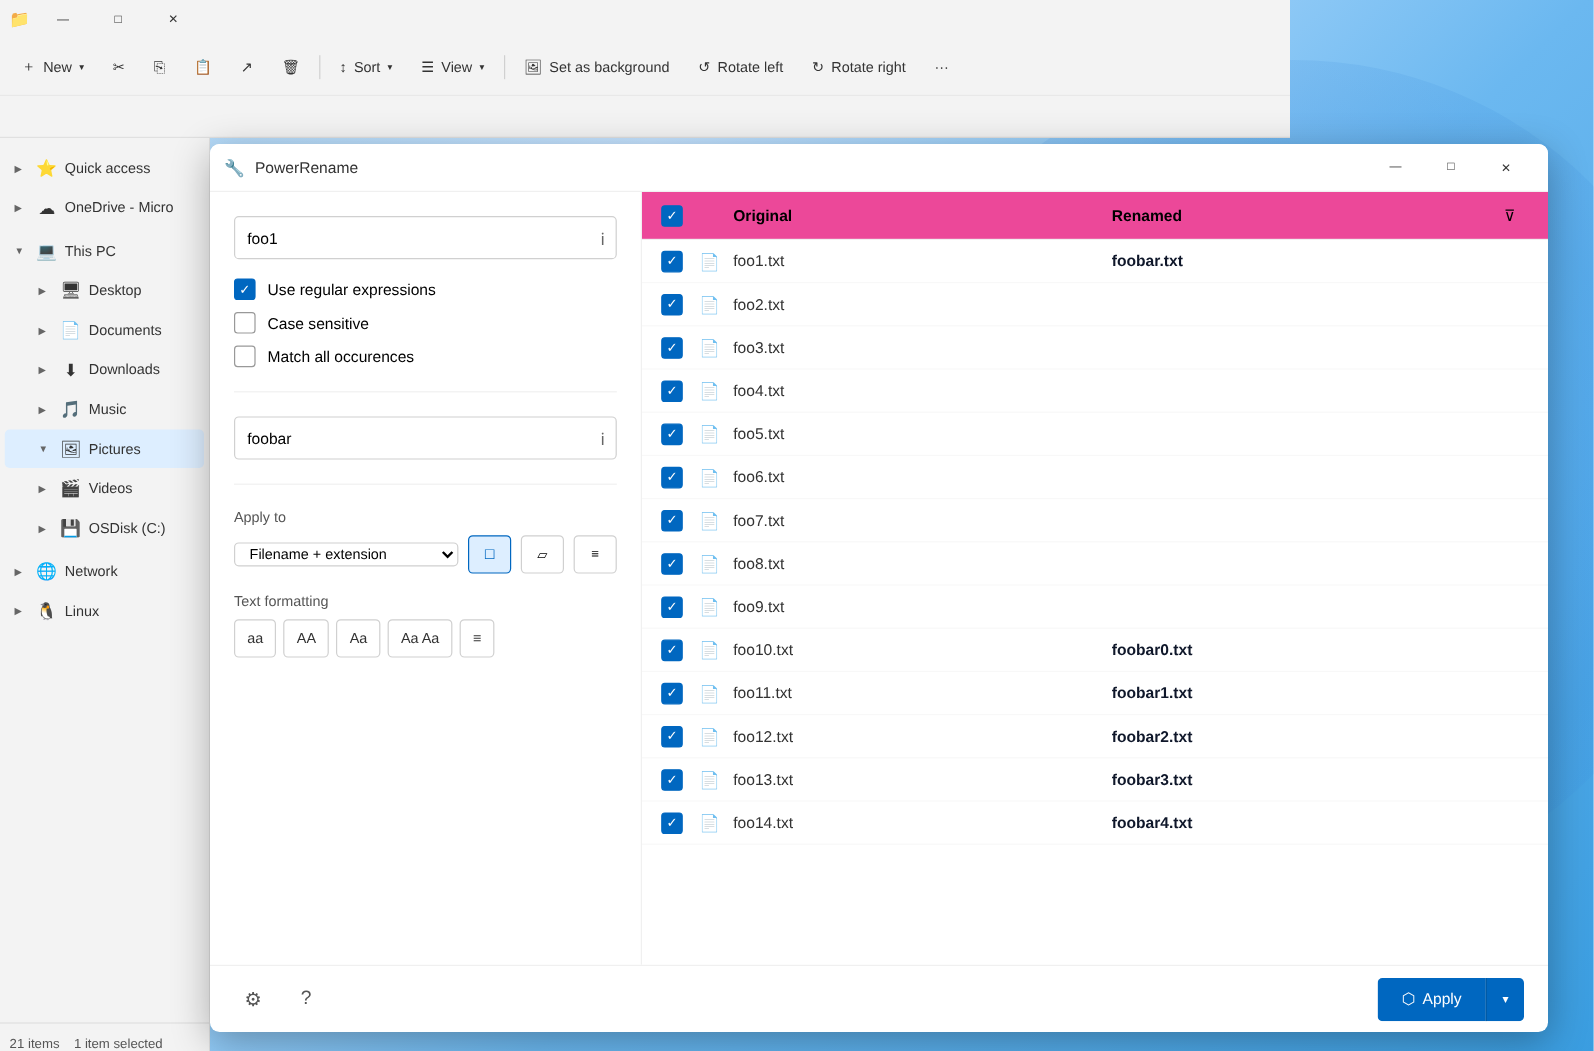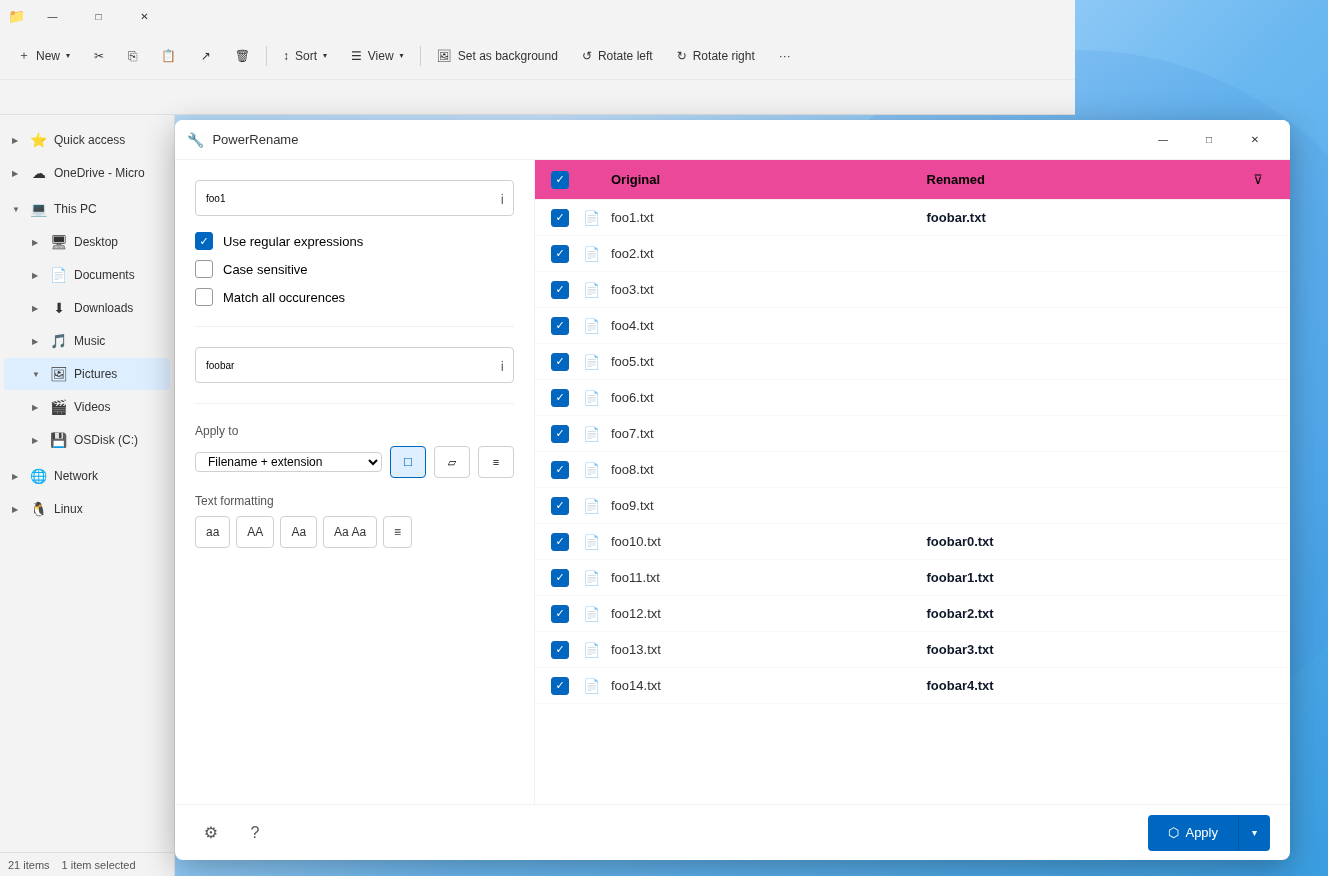--- a/index.html
+++ b/index.html
@@ -151,21 +151,21 @@
 
     .status-bar {
       position: absolute;
       bottom: 0;
       left: 0;
       width: 175px;
       height: 24px;
       background: #f3f3f3;
       border-top: 1px solid #e0e0e0;
       display: flex;
-      align-items: center;
+      align-items: flex-end;
       padding: 0 8px;
       font-size: 11px;
       color: #555;
       gap: 12px;
       z-index: 11;
     }
 
     
     .power-rename-window {
       position: absolute;
@@ -237,21 +237,21 @@
       display: flex;
       align-items: center;
     }
 
     .search-input {
       width: 100%;
       height: 36px;
       border: 1px solid #d0d0d0;
       border-radius: 4px;
       padding: 0 36px 0 10px;
-      font-size: 10px;
+      font-size: 13px;
       outline: none;
     }
 
     .info-icon {
       position: absolute;
       right: 10px;
       color: #666;
       font-size: 14px;
       cursor: pointer;
     }

